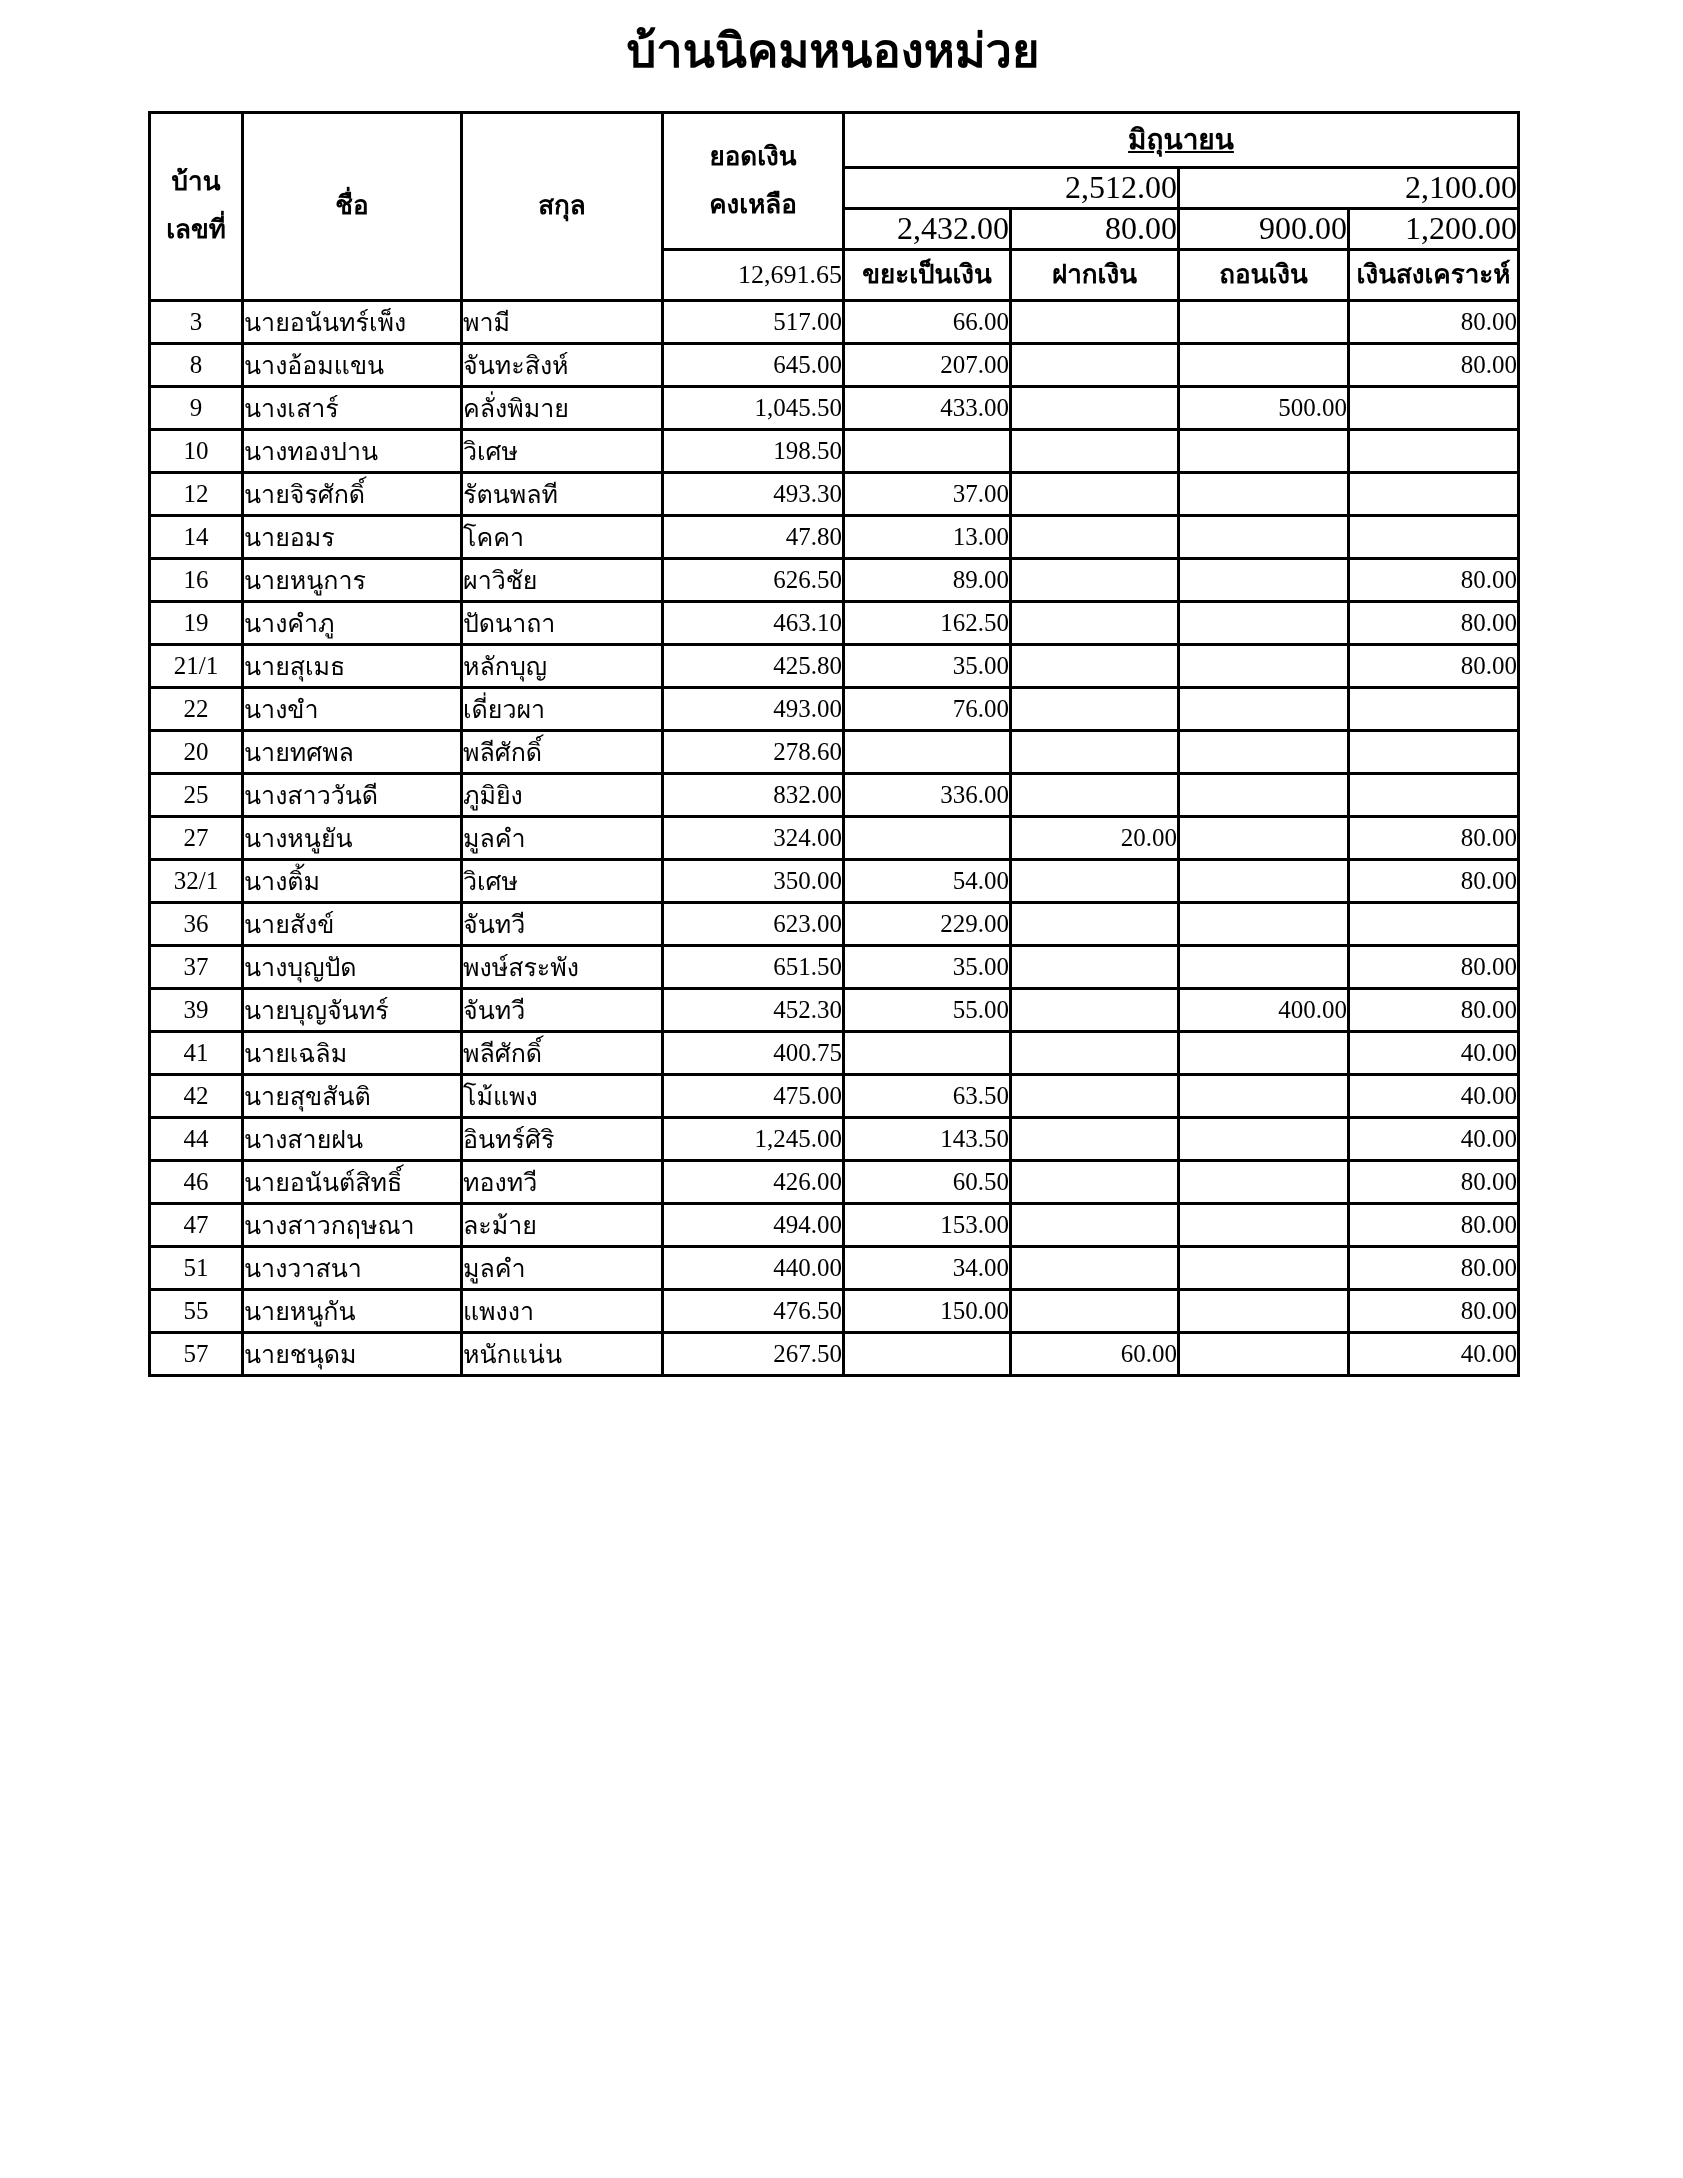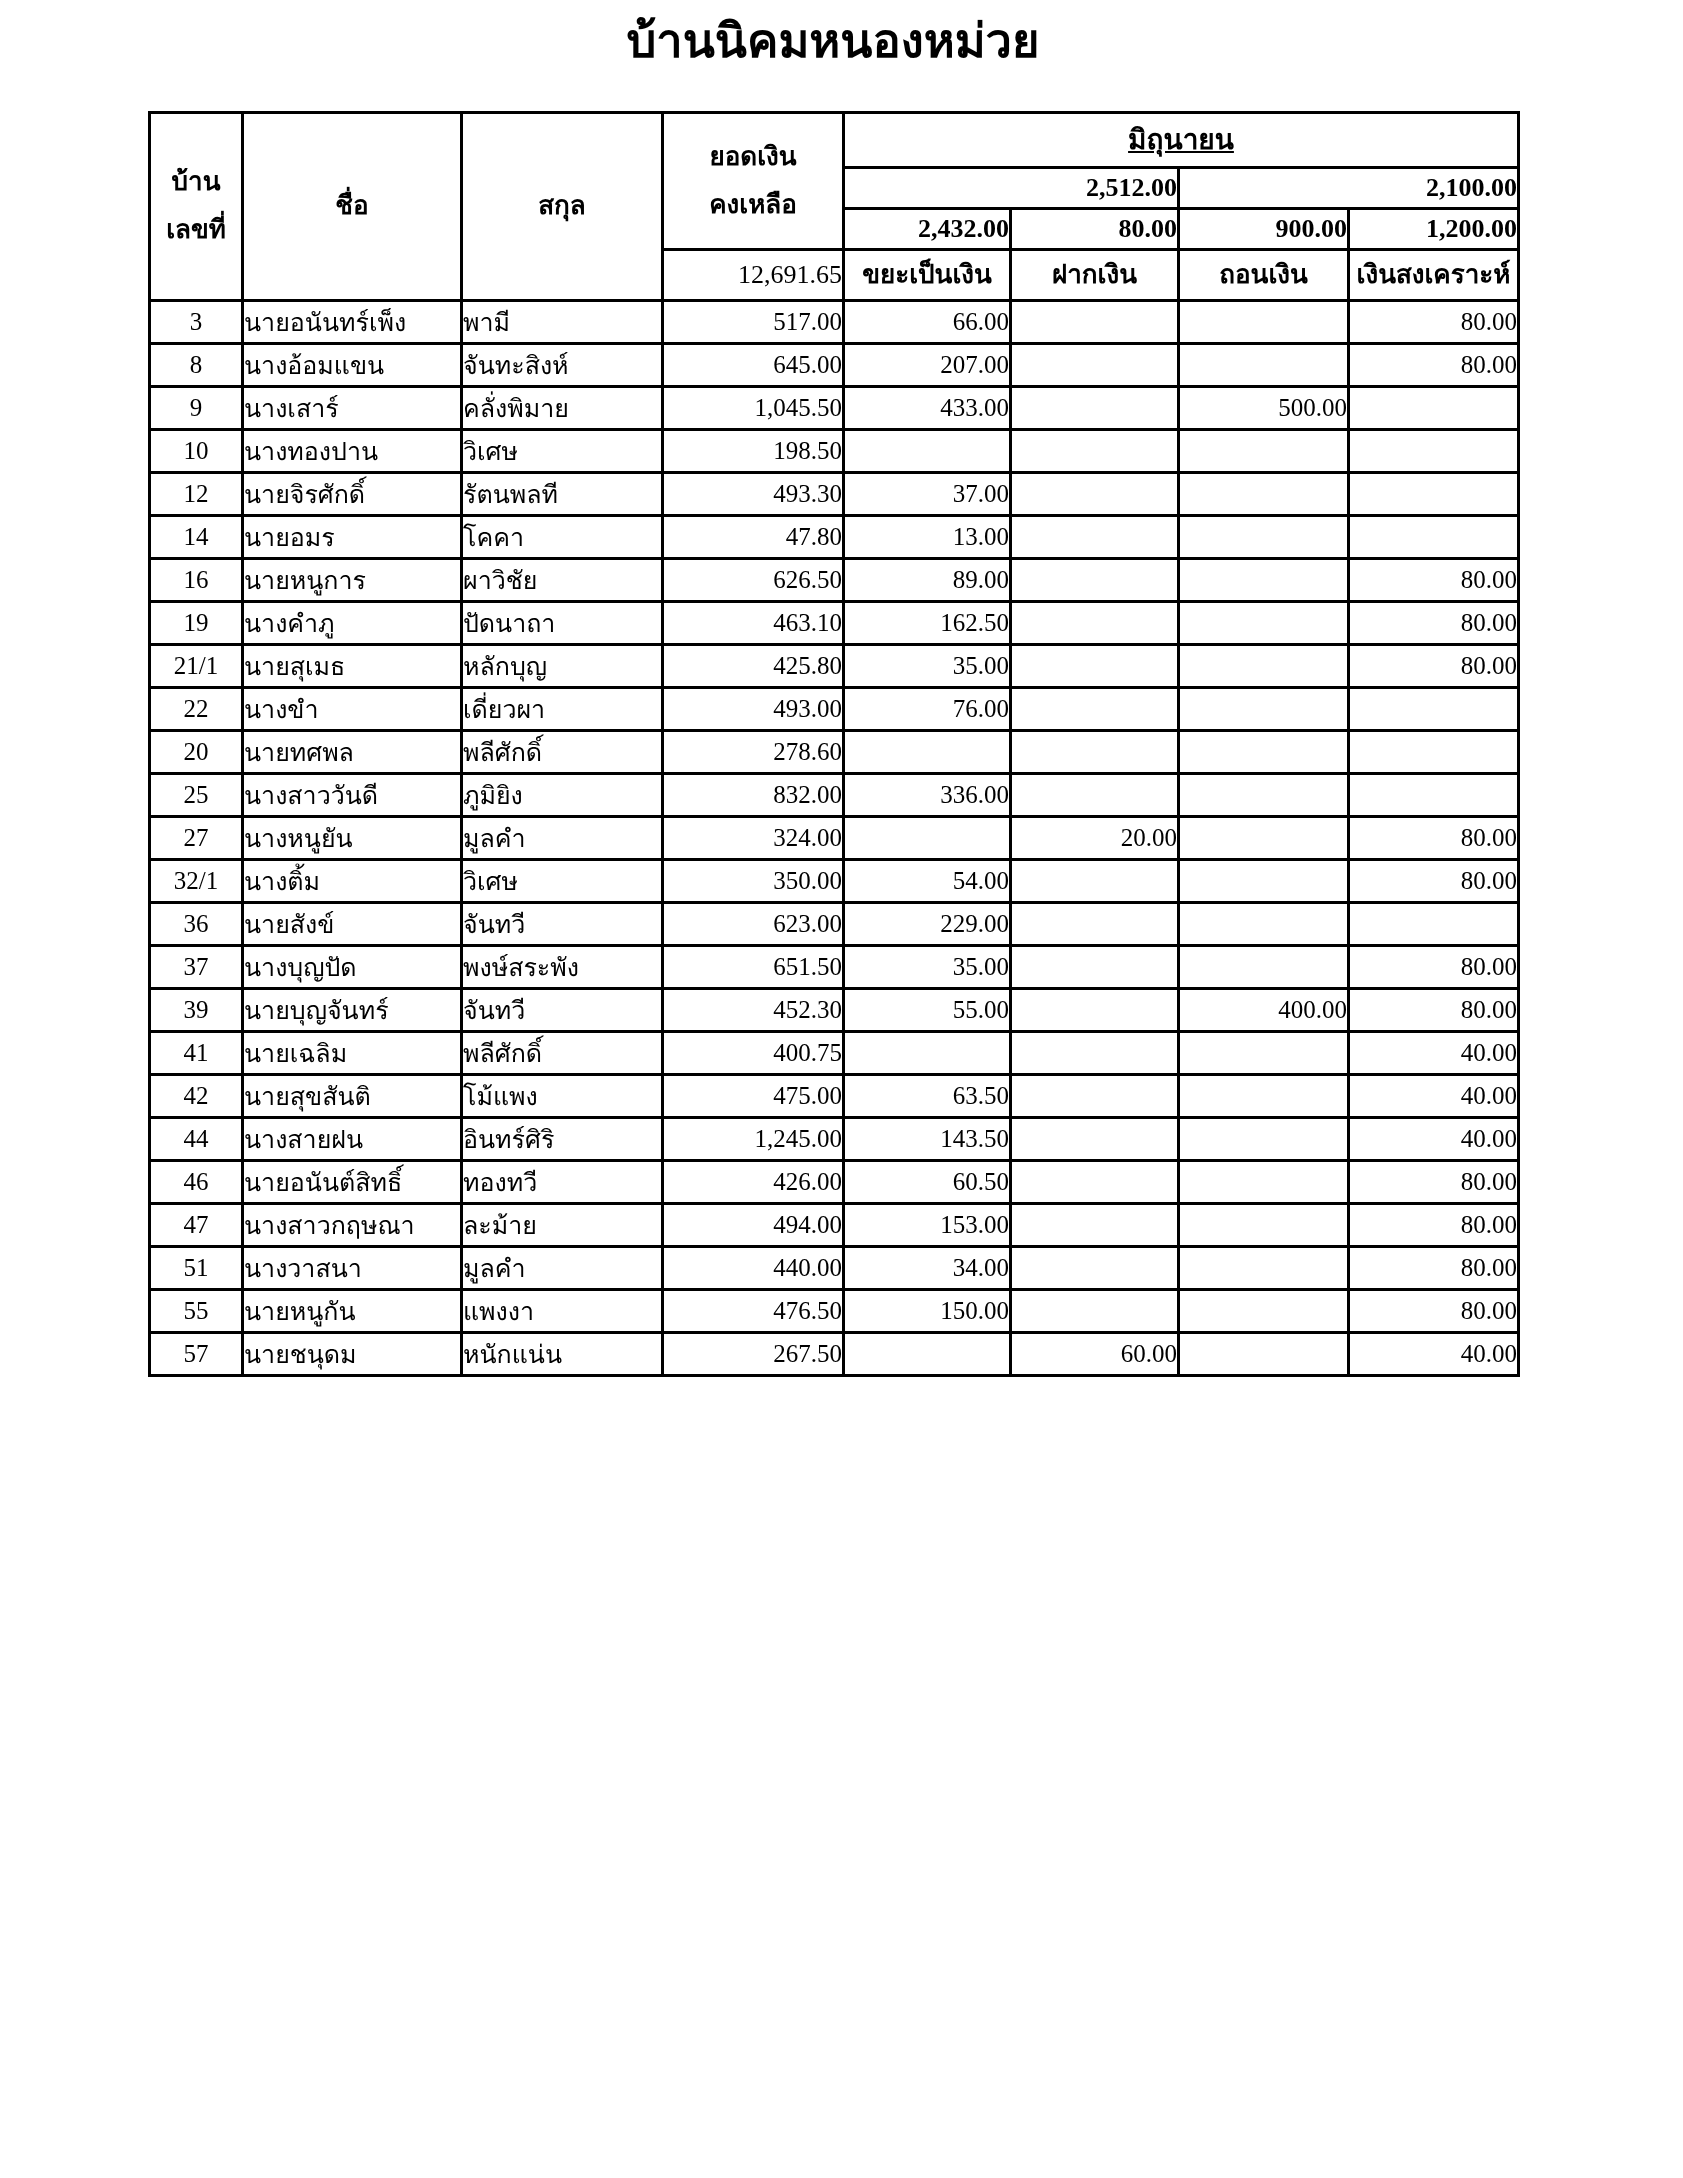--- a/index.html
+++ b/index.html
@@ -15,21 +15,21 @@
   }
   .page {
     position: relative;
     width: 1683px;
     height: 2178px;
     background: #ffffff;
     overflow: hidden;
   }
   .title {
     position: absolute;
-    top: 4px;
+    top: 14px;
     left: 148px;
     width: 1370px;
     text-align: center;
     font-size: 47px;
     font-weight: bold;
     line-height: 1.6;
     white-space: nowrap;
   }
   table.sheet {
     position: absolute;
@@ -45,22 +45,22 @@
     white-space: nowrap;
   }
   
   .hdr {
     font-weight: bold;
     font-size: 26px;
     text-align: center;
     line-height: 1.85;
   }
   .hdr-num {
-    font-weight: bold;
-    font-size: 26px;
+    font-weight: normal;
+    font-size: 32px;
     text-align: right;
     padding-right: 10px;
     margin-top: 28px;
   }
   .hdr-num-plain {
     font-weight: normal;
     font-size: 26px;
     text-align: right;
     padding-right: 10px;
     margin-left: 44px;

